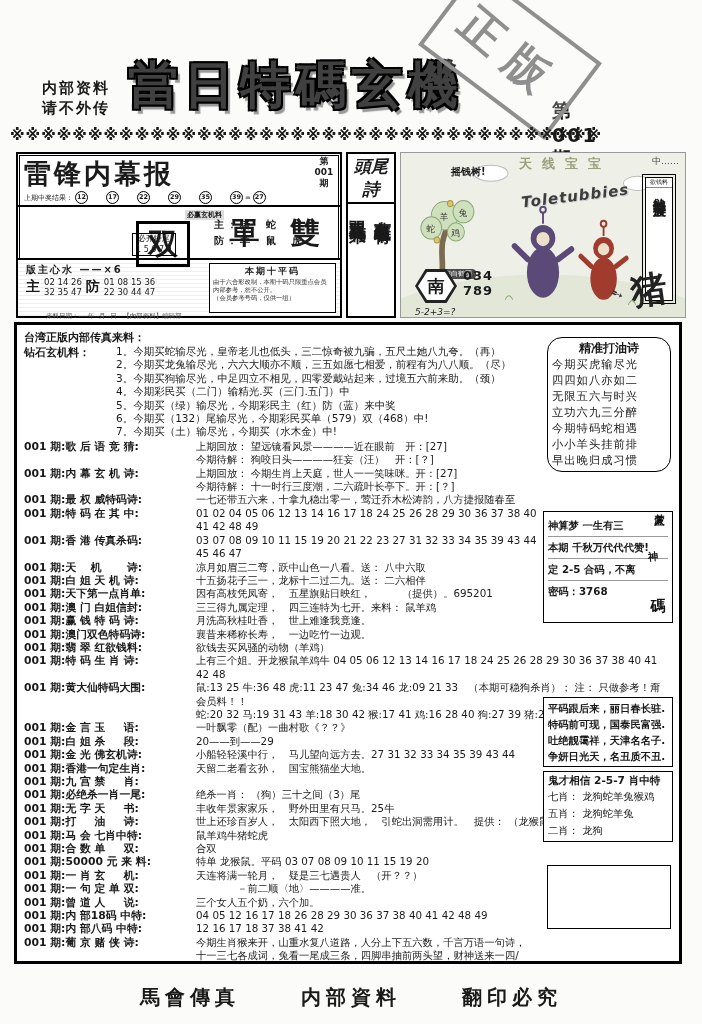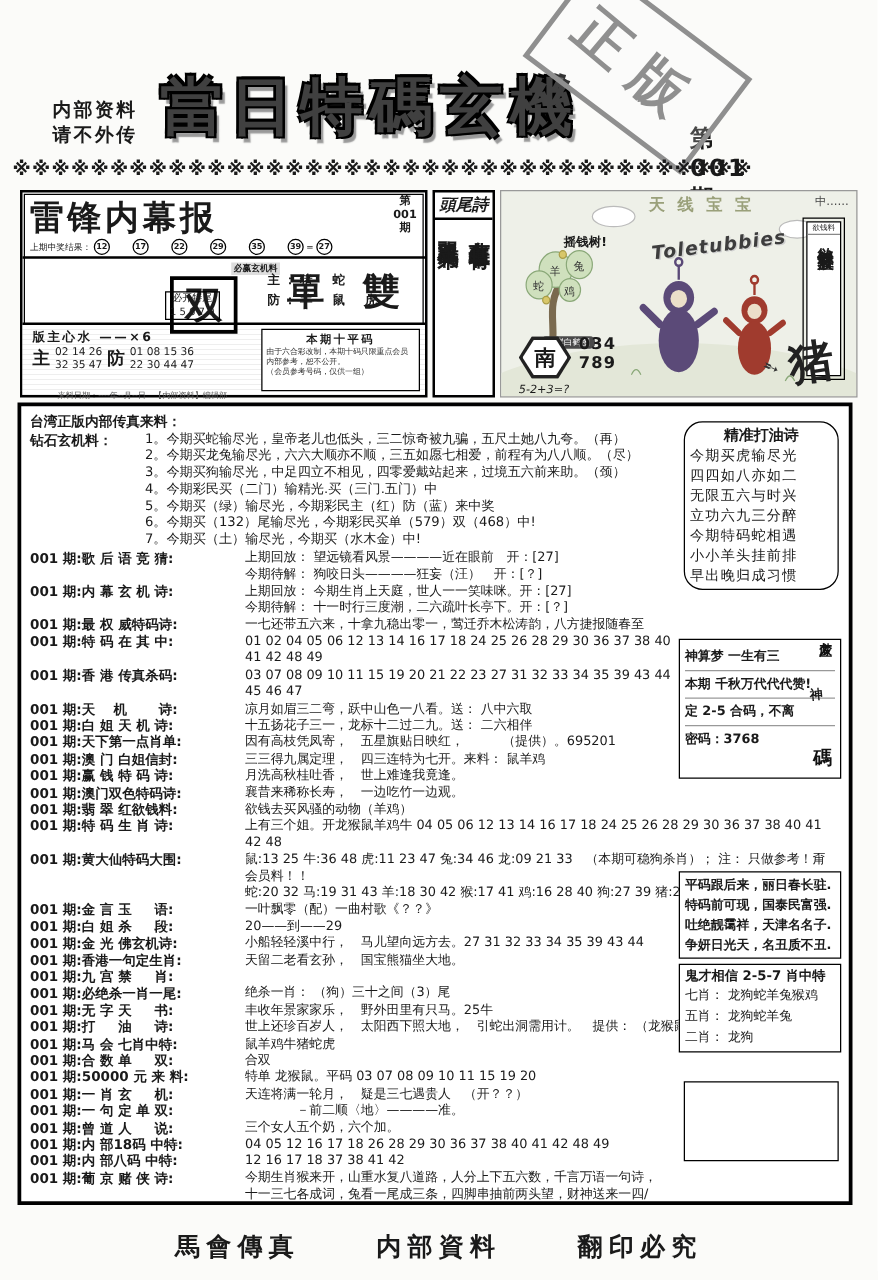--- a/index.html
+++ b/index.html
@@ -39,31 +39,31 @@
        background:repeating-linear-gradient(0deg,#eee 0 1px,#fff 1px 4px);}
   .bz{width:55%;padding:3px 2px 0 8px;}
   .bz-title{font-size:10px;font-weight:bold;letter-spacing:2px;}
   .bz-row{display:flex;gap:4px;font-size:8.5px;align-items:center;}
   .bz-big{font-size:14px;font-weight:bold;font-family:"DejaVu Serif",serif;}
   .pm{flex:1;border:1px solid #000;margin:3px 4px;background:#fff;padding:1px 3px;}
   .pm-title{font-size:9px;font-weight:bold;text-align:center;letter-spacing:2px;}
   .pm-line{font-size:6.3px;color:#333;line-height:1.3;}
 
   .tou{width:46px;border:2px solid #000;background:#fff;display:flex;flex-direction:column;}
-  .tou-title{border-bottom:2px solid #000;font-size:13px;font-weight:bold;text-align:center;
+  .tou-title{border-bottom:2px solid #000;font-size:17px;font-weight:bold;text-align:center;
        font-family:Liberation Mono, monospace;font-style:italic;padding:1px 0;}
   .tou-cols{flex:1;display:flex;justify-content:center;gap:2px;padding-top:3px;}
   .vtext{writing-mode:vertical-rl;text-orientation:upright;font-size:17px;font-weight:bold;letter-spacing:1px;}
 
   .pic{flex:1;position:relative;background:#eef0e8;border:1px solid #999;overflow:hidden;}
   .pic .corner{position:absolute;right:6px;top:2px;font-size:9px;color:#444;}
   .arc{position:absolute;left:118px;top:2px;font-size:13px;font-weight:bold;color:#9aa07a;letter-spacing:10px;}
   .brand{position:absolute;left:120px;top:34px;font-size:15px;font-weight:bold;font-style:italic;
        color:#3d3d3d;transform:rotate(-7deg);letter-spacing:1px;text-shadow:1px 1px 0 #cfcfcf;}
-  .mtree{position:absolute;left:50px;top:34px;font-size:10px;font-weight:bold;}
+  .mtree{position:absolute;left:50px;top:12px;font-size:10px;font-weight:bold;}
   .treecap{position:absolute;left:32px;top:116px;background:#4a4a4a;color:#fff;font-size:7px;padding:0 4px;border-radius:4px;}
   .banner{position:absolute;right:12px;top:24px;width:26px;height:122px;border:1px solid #000;outline:1px solid #000;outline-offset:2px;
        background:#fff;display:flex;flex-direction:column;align-items:center;}
   .banner .tag{font-size:6px;border-bottom:1px solid #888;width:100%;text-align:center;}
   .banner .vtext{font-size:13px;flex:1;}
   .hex-wrap{position:absolute;left:14px;bottom:14px;display:flex;gap:6px;align-items:flex-start;}
   .hexO{width:42px;height:34px;background:#222;clip-path:polygon(25% 0,75% 0,100% 50%,75% 100%,25% 100%,0 50%);
        display:flex;align-items:center;justify-content:center;}
   .hexI{width:36px;height:28px;background:#fff;clip-path:polygon(25% 0,75% 0,100% 50%,75% 100%,25% 100%,0 50%);
        display:flex;align-items:center;justify-content:center;font-size:17px;font-weight:bold;font-family:"DejaVu Serif",serif;}

